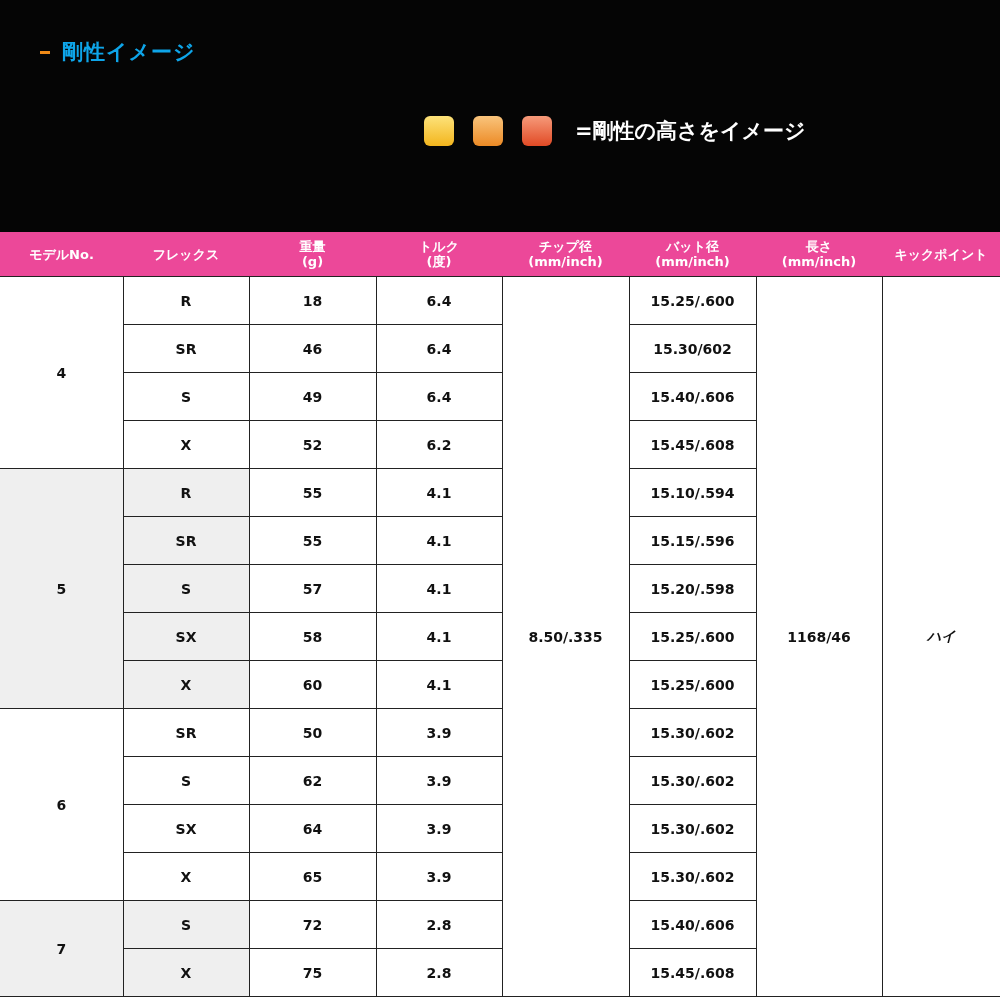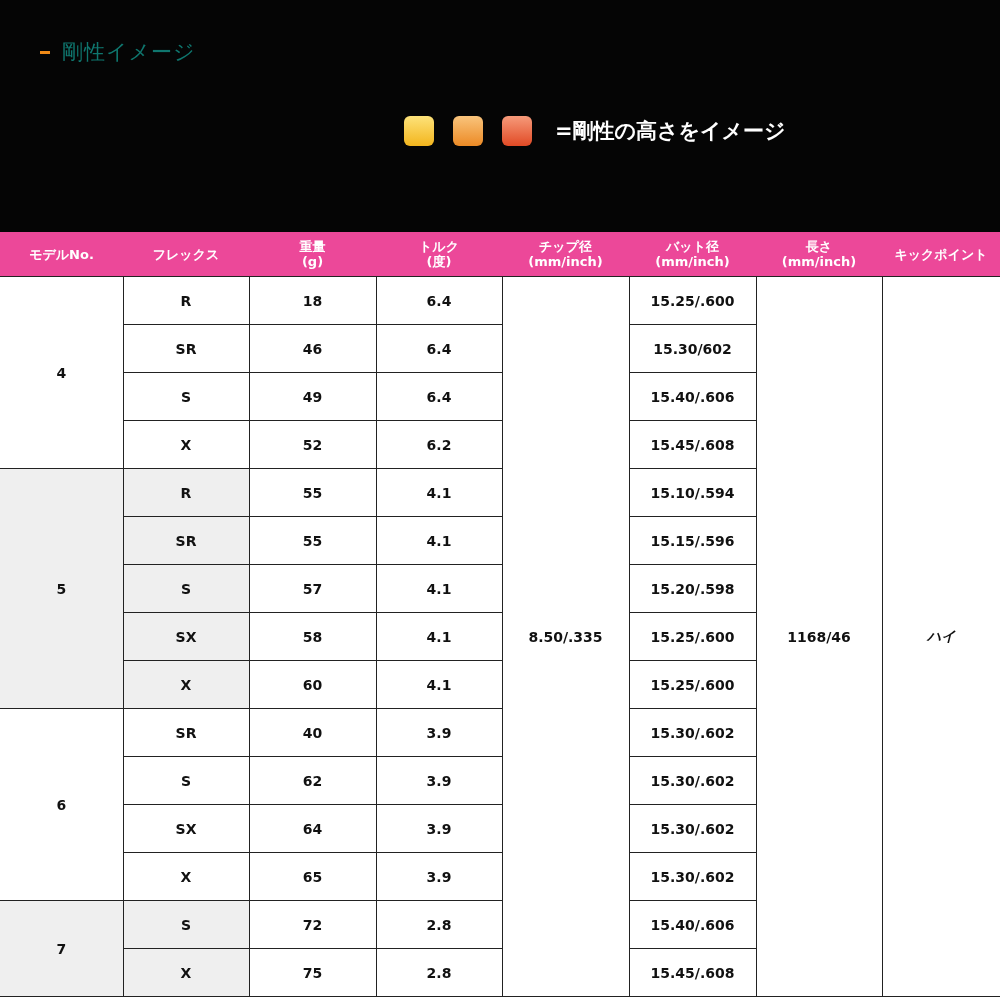--- a/index.html
+++ b/index.html
@@ -1,29 +1,29 @@
 <!DOCTYPE html>
 <html><head>
 <meta charset="utf-8">
 <style>
   html,body{margin:0;padding:0;}
   body{width:1000px;height:1000px;overflow:hidden;background:#fff;font-family:"DejaVu Sans","Liberation Sans",sans-serif;}
   .top{position:absolute;left:0;top:0;width:1000px;height:232px;background:#050505;}
-  .sec-title{position:absolute;left:40px;top:38px;color:#0f766e;font-size:21px;font-weight:normal;letter-spacing:1px;display:flex;align-items:center;}
+  .sec-title{position:absolute;left:40px;top:38px;color:#0ea5e9;font-size:21px;font-weight:bold;letter-spacing:1px;display:flex;align-items:center;}
   .sec-title .dash{display:inline-block;width:10px;height:3px;background:#f08a17;margin-right:12px;}
   .row-lbl{position:absolute;left:78px;height:28px;display:flex;align-items:center;}
   .tag{position:relative;width:74px;height:26px;background:#4a4a4a;color:#fff;font-size:16px;font-weight:bold;display:flex;align-items:center;justify-content:center;letter-spacing:1px;}
   .tag:after{content:"";position:absolute;right:-10px;top:0;border-top:13px solid transparent;border-bottom:13px solid transparent;border-left:10px solid #4a4a4a;}
   .blocks{display:flex;gap:4px;margin-left:14px;}
   .blk{width:30px;height:28px;border-radius:6px;}
   .blk.half{width:12px;border-radius:0 5px 5px 0;}
   .y{background:linear-gradient(#fde27a,#f3b51d);}
   .o{background:linear-gradient(#f9c47c,#ec8a25);}
   .r{background:linear-gradient(#f69a7a,#e14a25);}
-  .legend{position:absolute;left:404px;top:116px;display:flex;align-items:center;gap:19px;}
+  .legend{position:absolute;left:424px;top:116px;display:flex;align-items:center;gap:19px;}
   .legend .blk{width:30px;height:30px;}
   .legend-text{color:#fff;font-size:21px;font-weight:bold;margin-left:4px;}
   .note{position:absolute;left:432px;top:152px;color:#fff;font-size:17px;font-weight:bold;line-height:28px;width:560px;}
   table{position:absolute;left:0;top:232px;width:1000px;border-collapse:collapse;table-layout:fixed;}
   th{background:#ec4899;color:#fff;font-size:13px;font-weight:bold;height:44px;line-height:15px;padding:0;margin-top:28px;}
   td{border:1.5px solid #222;text-align:center;font-size:14px;font-weight:bold;color:#111;height:47px;padding:0;}
   td.gray{background:#efefef;}
   td.first{border-left:none;}
   td.last{border-right:none;font-style:italic;}
 </style>
@@ -127,21 +127,21 @@
     <tr>
       <td class="gray">X</td>
       <td>60</td>
       <td>4.1</td>
       <td>15.25/.600</td>
     </tr>
 
     <tr>
       <td class="first" rowspan="4">6</td>
       <td>SR</td>
-      <td>40</td>
+      <td>50</td>
       <td>3.9</td>
       <td>15.30/.602</td>
     </tr>
     <tr>
       <td>S</td>
       <td>62</td>
       <td>3.9</td>
       <td>15.30/.602</td>
     </tr>
     <tr>

